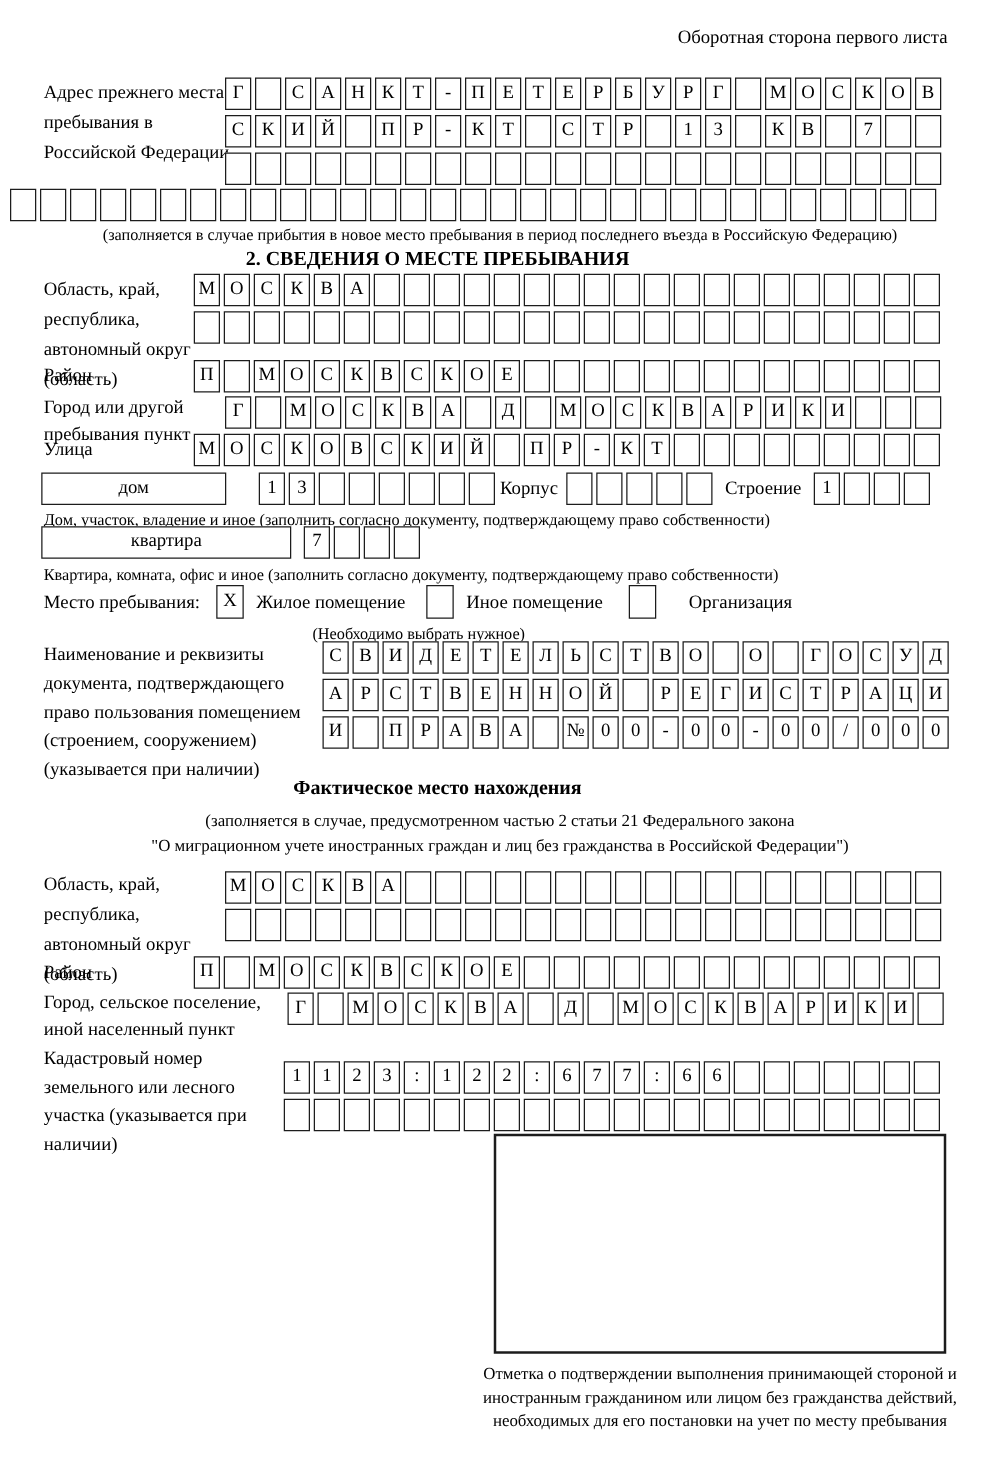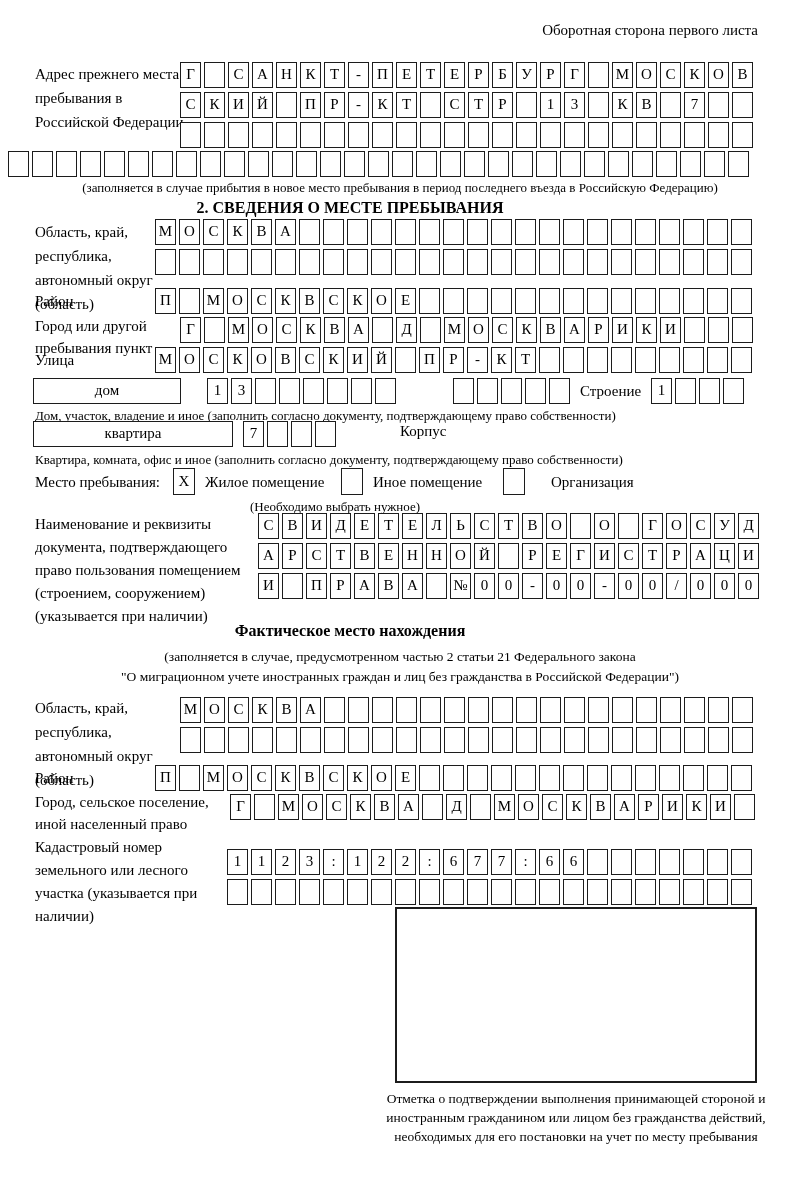--- a/index.html
+++ b/index.html
@@ -53,21 +53,21 @@
   <div class="abs boxrow" style="left:155px;top:288px;"><span class="cbox">П</span><span class="cbox"></span><span class="cbox">М</span><span class="cbox">О</span><span class="cbox">С</span><span class="cbox">К</span><span class="cbox">В</span><span class="cbox">С</span><span class="cbox">К</span><span class="cbox">О</span><span class="cbox">Е</span><span class="cbox"></span><span class="cbox"></span><span class="cbox"></span><span class="cbox"></span><span class="cbox"></span><span class="cbox"></span><span class="cbox"></span><span class="cbox"></span><span class="cbox"></span><span class="cbox"></span><span class="cbox"></span><span class="cbox"></span><span class="cbox"></span><span class="cbox"></span></div>
 
   <div class="abs lbl" style="left:35px;top:315px;width:150px;line-height:22px;">Город или другой пребывания пункт</div>
   <div class="abs boxrow" style="left:180px;top:317px;"><span class="cbox">Г</span><span class="cbox"></span><span class="cbox">М</span><span class="cbox">О</span><span class="cbox">С</span><span class="cbox">К</span><span class="cbox">В</span><span class="cbox">А</span><span class="cbox"></span><span class="cbox">Д</span><span class="cbox"></span><span class="cbox">М</span><span class="cbox">О</span><span class="cbox">С</span><span class="cbox">К</span><span class="cbox">В</span><span class="cbox">А</span><span class="cbox">Р</span><span class="cbox">И</span><span class="cbox">К</span><span class="cbox">И</span><span class="cbox"></span><span class="cbox"></span><span class="cbox"></span></div>
 
   <div class="abs lbl" style="left:35px;top:348px;">Улица</div>
   <div class="abs boxrow" style="left:155px;top:347px;"><span class="cbox">М</span><span class="cbox">О</span><span class="cbox">С</span><span class="cbox">К</span><span class="cbox">О</span><span class="cbox">В</span><span class="cbox">С</span><span class="cbox">К</span><span class="cbox">И</span><span class="cbox">Й</span><span class="cbox"></span><span class="cbox">П</span><span class="cbox">Р</span><span class="cbox">-</span><span class="cbox">К</span><span class="cbox">Т</span><span class="cbox"></span><span class="cbox"></span><span class="cbox"></span><span class="cbox"></span><span class="cbox"></span><span class="cbox"></span><span class="cbox"></span><span class="cbox"></span><span class="cbox"></span></div>
 
   <div class="abs bigcell" style="left:33px;top:378px;width:148px;">дом</div>
   <div class="abs boxrow" style="left:207px;top:378px;"><span class="cbox">1</span><span class="cbox">3</span><span class="cbox"></span><span class="cbox"></span><span class="cbox"></span><span class="cbox"></span><span class="cbox"></span><span class="cbox"></span></div>
-  <div class="abs lbl" style="left:400px;top:379px;margin-top:40px;">Корпус</div>
+  <div class="abs lbl" style="left:400px;top:379px;">Корпус</div>
   <div class="abs boxrow" style="left:453px;top:378px;"><span class="cbox"></span><span class="cbox"></span><span class="cbox"></span><span class="cbox"></span><span class="cbox"></span></div>
   <div class="abs lbl" style="left:580px;top:379px;">Строение</div>
   <div class="abs boxrow" style="left:651px;top:378px;"><span class="cbox">1</span><span class="cbox"></span><span class="cbox"></span><span class="cbox"></span></div>
   <div class="abs cap" style="left:35px;top:407px;width:720px;">Дом, участок, владение и иное (заполнить согласно документу, подтверждающему право собственности)</div>
 
   <div class="abs bigcell" style="left:33px;top:421px;width:200px;">квартира</div>
   <div class="abs boxrow" style="left:243px;top:421px;"><span class="cbox">7</span><span class="cbox"></span><span class="cbox"></span><span class="cbox"></span></div>
   <div class="abs cap" style="left:35px;top:451px;width:720px;">Квартира, комната, офис и иное (заполнить согласно документу, подтверждающему право собственности)</div>
 
   <div class="abs lbl" style="left:35px;top:470px;">Место пребывания:</div>
@@ -88,21 +88,21 @@
   <div class="abs cap center" style="left:0;top:648px;width:800px;font-size:13.5px;">(заполняется в случае, предусмотренном частью 2 статьи 21 Федерального закона</div>
   <div class="abs cap center" style="left:0;top:668px;width:800px;font-size:13.5px;">"О миграционном учете иностранных граждан и лиц без гражданства в Российской Федерации")</div>
 
   <div class="abs lbl" style="left:35px;top:696px;width:150px;">Область, край, республика, автономный округ (область)</div>
   <div class="abs boxrow" style="left:180px;top:697px;"><span class="cbox">М</span><span class="cbox">О</span><span class="cbox">С</span><span class="cbox">К</span><span class="cbox">В</span><span class="cbox">А</span><span class="cbox"></span><span class="cbox"></span><span class="cbox"></span><span class="cbox"></span><span class="cbox"></span><span class="cbox"></span><span class="cbox"></span><span class="cbox"></span><span class="cbox"></span><span class="cbox"></span><span class="cbox"></span><span class="cbox"></span><span class="cbox"></span><span class="cbox"></span><span class="cbox"></span><span class="cbox"></span><span class="cbox"></span><span class="cbox"></span></div>
   <div class="abs boxrow" style="left:180px;top:727px;"><span class="cbox"></span><span class="cbox"></span><span class="cbox"></span><span class="cbox"></span><span class="cbox"></span><span class="cbox"></span><span class="cbox"></span><span class="cbox"></span><span class="cbox"></span><span class="cbox"></span><span class="cbox"></span><span class="cbox"></span><span class="cbox"></span><span class="cbox"></span><span class="cbox"></span><span class="cbox"></span><span class="cbox"></span><span class="cbox"></span><span class="cbox"></span><span class="cbox"></span><span class="cbox"></span><span class="cbox"></span><span class="cbox"></span><span class="cbox"></span></div>
 
   <div class="abs lbl" style="left:35px;top:766px;">Район</div>
   <div class="abs boxrow" style="left:155px;top:765px;"><span class="cbox">П</span><span class="cbox"></span><span class="cbox">М</span><span class="cbox">О</span><span class="cbox">С</span><span class="cbox">К</span><span class="cbox">В</span><span class="cbox">С</span><span class="cbox">К</span><span class="cbox">О</span><span class="cbox">Е</span><span class="cbox"></span><span class="cbox"></span><span class="cbox"></span><span class="cbox"></span><span class="cbox"></span><span class="cbox"></span><span class="cbox"></span><span class="cbox"></span><span class="cbox"></span><span class="cbox"></span><span class="cbox"></span><span class="cbox"></span><span class="cbox"></span><span class="cbox"></span></div>
 
-  <div class="abs lbl" style="left:35px;top:791px;width:200px;line-height:22px;">Город, сельское поселение, иной населенный право</div>
+  <div class="abs lbl" style="left:35px;top:791px;width:200px;line-height:22px;">Город, сельское поселение, иной населенный пункт</div>
   <div class="abs boxrow" style="left:230px;top:794px;"><span class="cbox">Г</span><span class="cbox"></span><span class="cbox">М</span><span class="cbox">О</span><span class="cbox">С</span><span class="cbox">К</span><span class="cbox">В</span><span class="cbox">А</span><span class="cbox"></span><span class="cbox">Д</span><span class="cbox"></span><span class="cbox">М</span><span class="cbox">О</span><span class="cbox">С</span><span class="cbox">К</span><span class="cbox">В</span><span class="cbox">А</span><span class="cbox">Р</span><span class="cbox">И</span><span class="cbox">К</span><span class="cbox">И</span><span class="cbox"></span></div>
 
   <div class="abs lbl" style="left:35px;top:836px;width:195px;line-height:23px;">Кадастровый номер земельного или лесного участка (указывается при наличии)</div>
   <div class="abs boxrow" style="left:227px;top:849px;"><span class="cbox">1</span><span class="cbox">1</span><span class="cbox">2</span><span class="cbox">3</span><span class="cbox">:</span><span class="cbox">1</span><span class="cbox">2</span><span class="cbox">2</span><span class="cbox">:</span><span class="cbox">6</span><span class="cbox">7</span><span class="cbox">7</span><span class="cbox">:</span><span class="cbox">6</span><span class="cbox">6</span><span class="cbox"></span><span class="cbox"></span><span class="cbox"></span><span class="cbox"></span><span class="cbox"></span><span class="cbox"></span><span class="cbox"></span></div>
   <div class="abs boxrow" style="left:227px;top:879px;"><span class="cbox"></span><span class="cbox"></span><span class="cbox"></span><span class="cbox"></span><span class="cbox"></span><span class="cbox"></span><span class="cbox"></span><span class="cbox"></span><span class="cbox"></span><span class="cbox"></span><span class="cbox"></span><span class="cbox"></span><span class="cbox"></span><span class="cbox"></span><span class="cbox"></span><span class="cbox"></span><span class="cbox"></span><span class="cbox"></span><span class="cbox"></span><span class="cbox"></span><span class="cbox"></span><span class="cbox"></span></div>
 
   <div class="abs stampbox" style="left:395px;top:907px;width:362px;height:176px;"></div>
   <div class="abs cap center" style="left:385px;top:1089px;width:382px;font-size:13.5px;line-height:19px;">Отметка о подтверждении выполнения принимающей стороной и иностранным гражданином или лицом без гражданства действий, необходимых для его постановки на учет по месту пребывания</div>
 
 </div>

